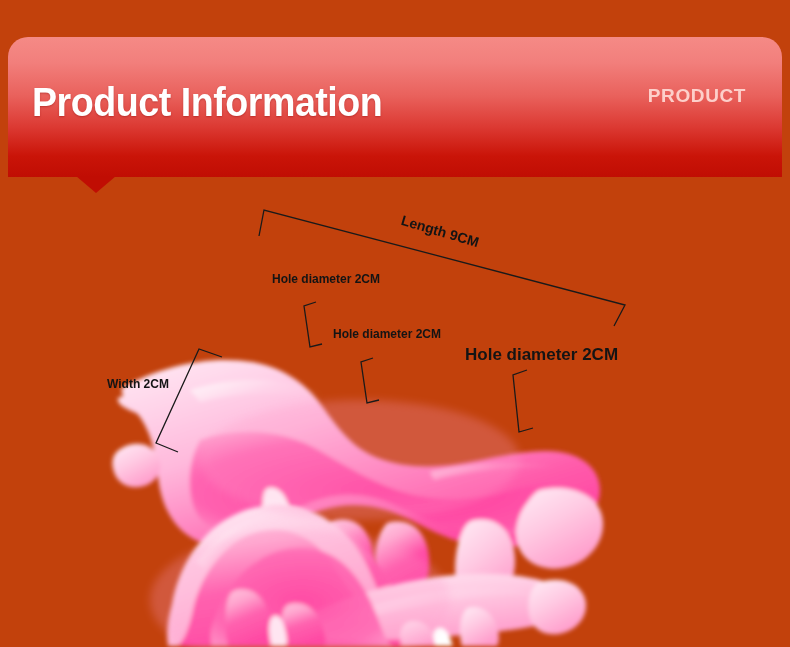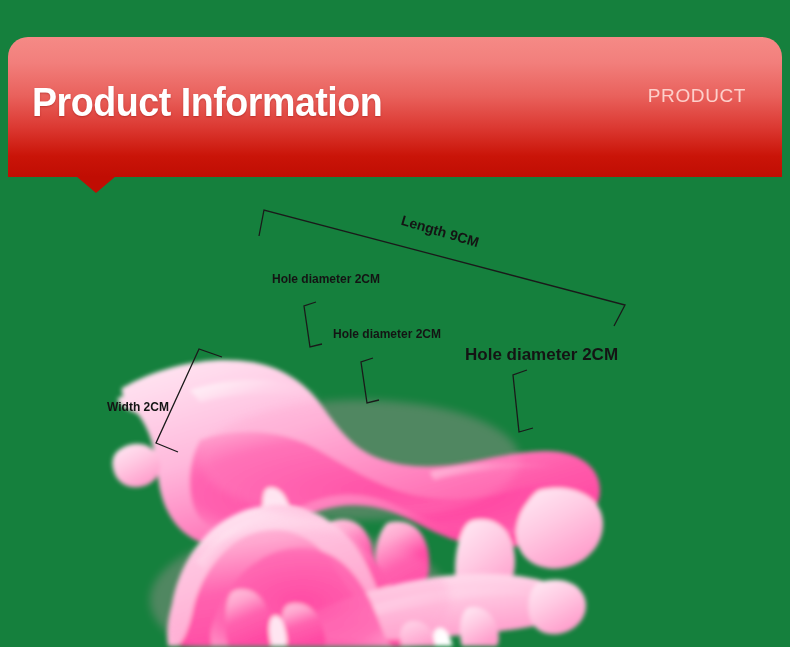--- a/index.html
+++ b/index.html
@@ -3,21 +3,21 @@
 <meta charset="utf-8">
 <title>Product Information</title>
 <style>
   * { margin:0; padding:0; box-sizing:border-box; }
   html, body {
     width:790px; height:647px;
     background:#ffffff;
     font-family:"Liberation Sans", sans-serif;
     overflow:hidden;
   }
-  .page { position:relative; width:790px; height:647px; background:#15803d; }
+  .page { position:relative; width:790px; height:647px; background:#c2410c; }
 
   
   .banner-wrap { position:absolute; left:0; top:0; width:790px; height:195px; }
   .banner {
     position:absolute; left:8px; top:37px;
     width:774px; height:140px;
     border-radius:20px 20px 0 0;
     background:linear-gradient(to bottom,
       #f58a86 0%, #f27f7c 18%, #e9615c 42%, #dc3a33 64%, #ca1408 85%, #c00d03 100%);
   }
@@ -36,21 +36,21 @@
     letter-spacing:-0.5px;
     text-shadow:0 1px 2px rgba(120,0,0,.35);
     white-space:nowrap;
     transform:scaleX(0.94); transform-origin:left center;
   }
   .banner-sub {
     position:absolute; right:44px; top:82px;
     text-align:right;
     color:#ffd9d4;
     font-size:19px; line-height:27px;
-    font-weight:400;
+    font-weight:700;
     letter-spacing:0.6px;
     opacity:.92;
   }
 
   
   .stage { position:absolute; left:0; top:190px; width:790px; height:457px; }
   .stage svg { display:block; }
 
   
   .mlabel {
@@ -61,21 +61,21 @@
   }
   #lbl-length {
     left:404px; top:212px;
     font-size:14px;
     transform:rotate(16.5deg);
     transform-origin:left top;
   }
   #lbl-hole-1 { left:272px; top:272px; font-size:12px; }
   #lbl-hole-2 { left:333px; top:327px; font-size:12px; }
   #lbl-hole-3 { left:465px; top:345px; font-size:17px; }
-  #lbl-width  { left:107px; top:377px; font-size:12px;margin-top:23px; }
+  #lbl-width  { left:107px; top:377px; font-size:12px; }
 </style>
 </head>
 <body>
 
 <div class="page">
 
   <div class="banner-wrap">
     <div class="banner"></div>
     <div class="banner-tail"></div>
     <div class="banner-title">Product Information</div>

